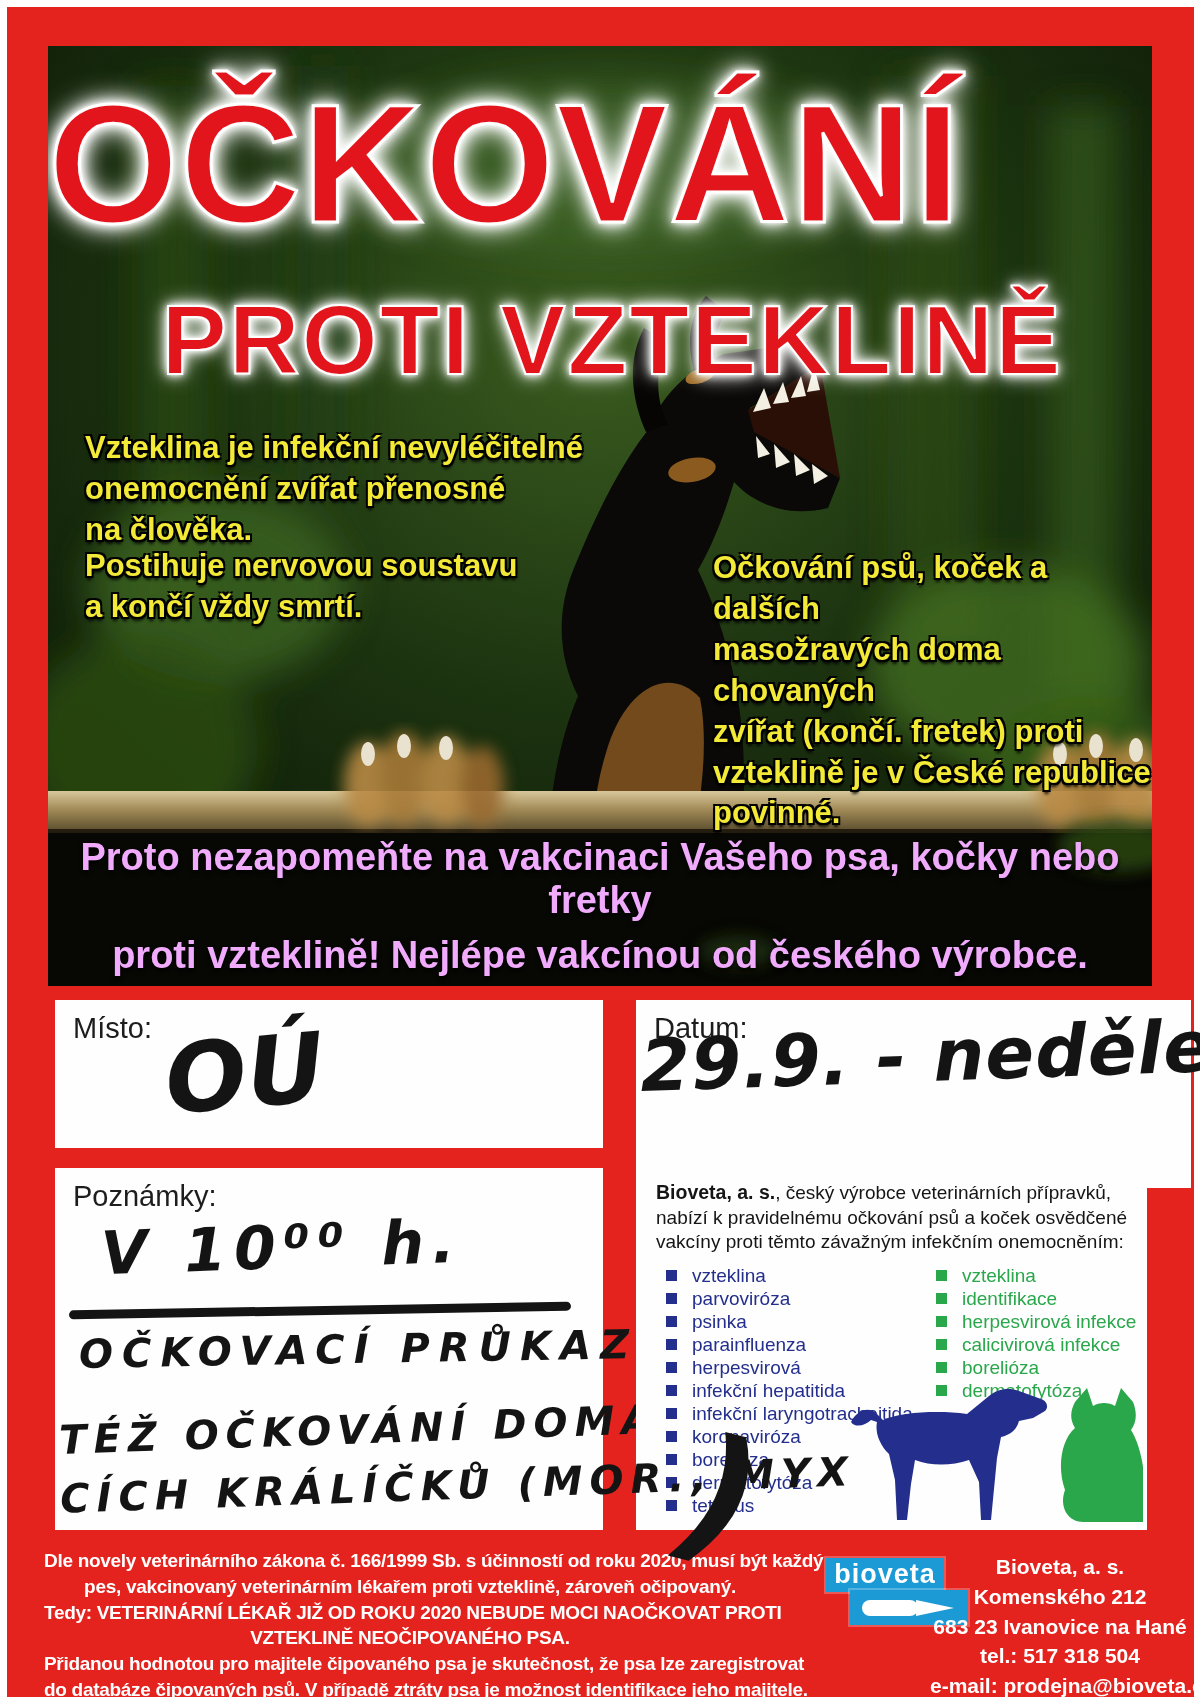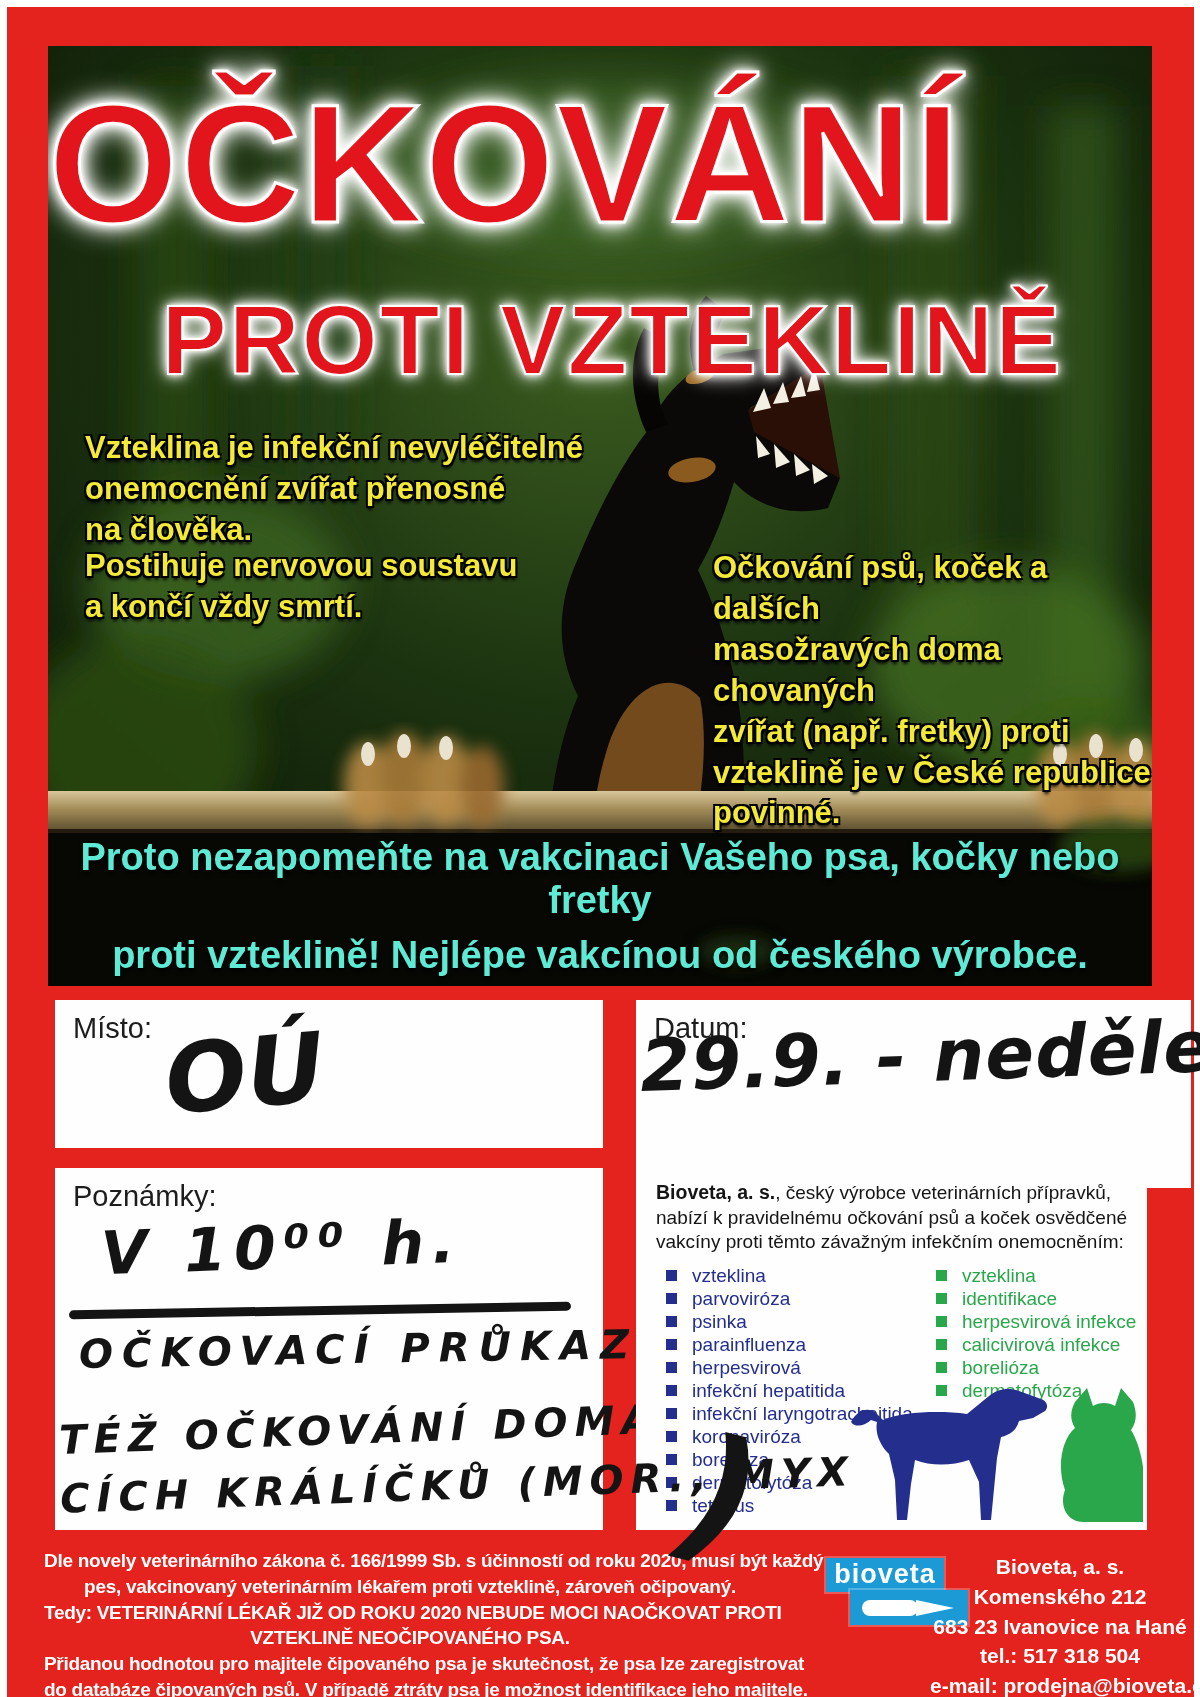--- a/index.html
+++ b/index.html
@@ -16,21 +16,21 @@
           text-shadow:0 0 4px #fff,0 0 8px #fff,0 0 14px #fff,0 0 22px #fff,0 0 32px #fff;}
   .title2{position:absolute;left:0;top:238px;width:100%;text-align:center;
           font-size:98px;font-weight:bold;letter-spacing:2px;color:#e2151c;
           -webkit-text-stroke:2px #ffffff;
           text-shadow:0 0 4px #fff,0 0 8px #fff,0 0 14px #fff,0 0 22px #fff;margin-left:12px;}
   .yellow{position:absolute;font-weight:bold;color:#f3ea37;font-size:31px;line-height:1.32;
           text-shadow:-2px -2px 0 #000,2px -2px 0 #000,-2px 2px 0 #000,2px 2px 0 #000,0 4px 3px rgba(0,0,0,.85);}
   .yl-1{left:37px;top:382px;}
   .yl-2{left:37px;top:500px;}
   .yr{left:665px;top:502px;}
-  .band-line{position:absolute;left:0;width:100%;text-align:center;color:#5eead4;
+  .band-line{position:absolute;left:0;width:100%;text-align:center;color:#f0abfc;
              font-size:38px;font-weight:bold;text-shadow:0 3px 4px rgba(0,0,0,.9);}
   .band-1{top:790px;}
   .band-2{top:888px;}
 
   
   .box{position:absolute;background:#fefefe;}
   .box-misto{left:55px;top:1000px;width:548px;height:148px;}
   .box-datum{left:636px;top:1000px;width:511px;height:188px;padding-left:44px;}
   .box-pozn{left:55px;top:1168px;width:548px;height:362px;}
   .box-bio{left:636px;top:1168px;width:511px;height:362px;}
@@ -164,21 +164,21 @@
       <div>onemocnění zvířat přenosné</div>
       <div>na člověka.</div>
     </div>
     <div class="yellow yl-2">
       <div>Postihuje nervovou soustavu</div>
       <div>a končí vždy smrtí.</div>
     </div>
     <div class="yellow yr">
       <div>Očkování psů, koček a dalších</div>
       <div>masožravých doma chovaných</div>
-      <div>zvířat (např. fretky) proti</div>
+      <div>zvířat (končí. fretek) proti</div>
       <div>vzteklině je v České republice</div>
       <div>povinné.</div>
     </div>
 
     <div class="band-line band-1">Proto nezapomeňte na vakcinaci Vašeho psa, kočky nebo fretky</div>
     <div class="band-line band-2">proti vzteklině! Nejlépe vakcínou od českého výrobce.</div>
   </div>
 
   <div class="box box-misto">
     <div class="box-label">Místo:</div>

